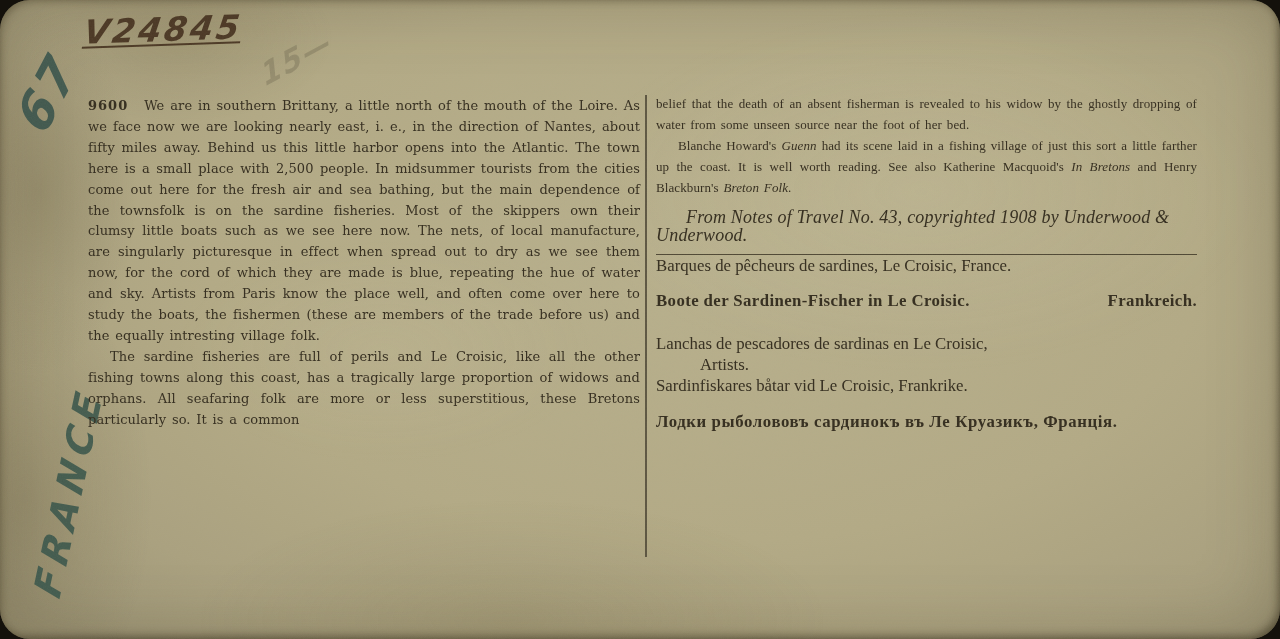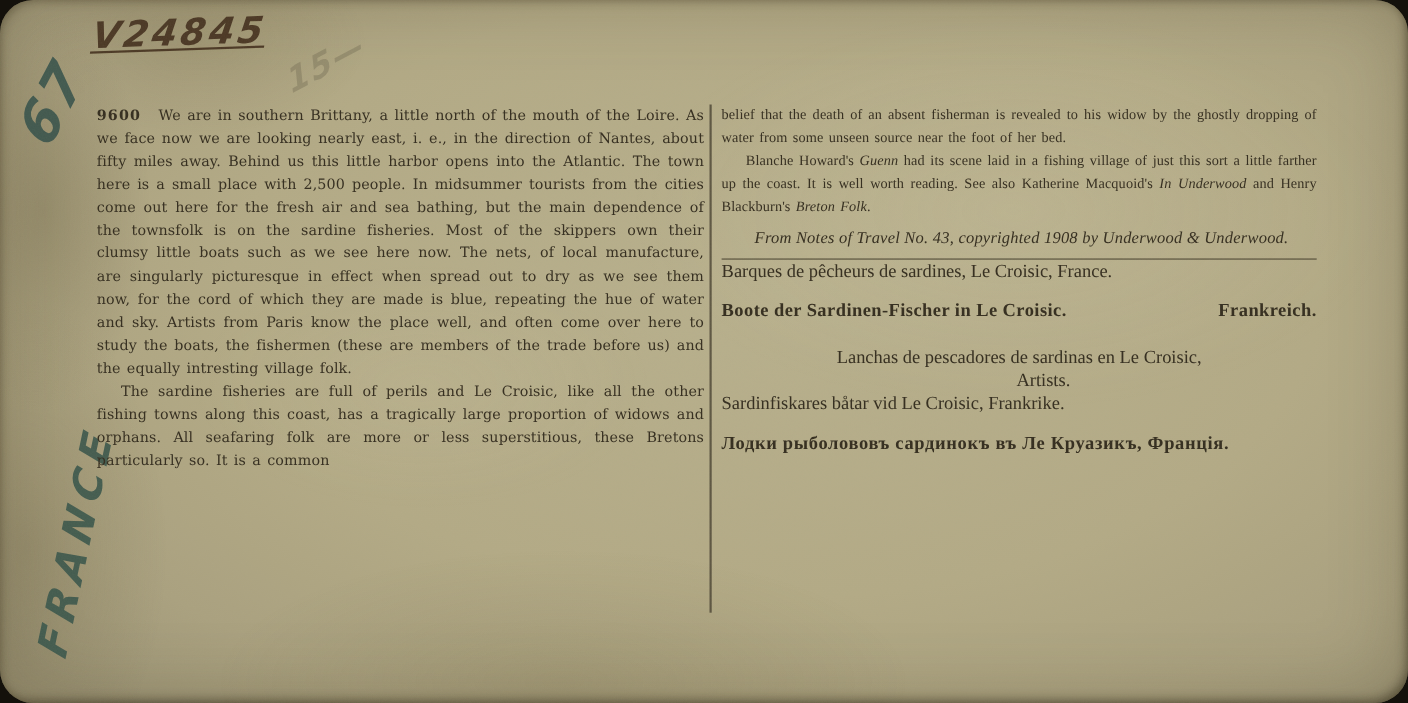--- a/index.html
+++ b/index.html
@@ -58,35 +58,35 @@
 
   .para {
     font-size:13px; line-height:20.9px; text-align:justify;
     letter-spacing:.1px; word-spacing:1.5px;
   }
   .para.indent { text-indent:22px; }
   .num { font-weight:bold; letter-spacing:1px; padding-right:16px; }
   .btitle { font-style:italic; }
 
   .attribution {
-    margin-top:9px; font-size:15px; line-height:18.6px; font-style:italic;
+    margin-top:9px; font-size:18px; line-height:18.6px; font-style:italic;
     text-indent:30px; text-align:left; letter-spacing:.2px;
   }
   .divider-v {
     position:absolute; left:645px; top:95px; width:1.5px; height:462px;
     background:#46402f; opacity:.8;
   }
   .divider-h { margin-top:9px; border-top:1.7px solid #3c3525; opacity:.85; }
 
   .caption { font-size:16.8px; line-height:21px; }
   .cap-en { margin-top:12px; }
   .cap-en .line2 { margin-left:88px; display:inline-block; }
   .cap-fr { margin-top:0; }
   .cap-de { margin-top:14px; display:flex; justify-content:space-between; font-weight:bold; letter-spacing:.4px; }
-  .cap-es { margin-top:22px;text-align:center; }
+  .cap-es { margin-top:22px; }
   .cap-es .line2 { margin-left:44px; display:inline-block; }
   .cap-sv { margin-top:0; }
   .cap-ru { margin-top:15px; font-weight:bold; letter-spacing:.6px; }
 </style>
 </head>
 <body>
 
 <div class="stage">
   <div class="card">
     <div class="mottle"></div>
@@ -100,21 +100,21 @@
       <p class="para">
         <span class="num">9600</span><span>We are in southern Brittany, a little north of the mouth of the Loire.  As we face now we are looking nearly east, i. e., in the direction of Nantes, about fifty miles away.  Behind us this little harbor opens into the Atlantic.  The town here is a small place with 2,500 people.  In midsummer tourists from the cities come out here for the fresh air and sea bathing, but the main dependence of the townsfolk is on the sardine fisheries.  Most of the skippers own their clumsy little boats such as we see here now.  The nets, of local manufacture, are singularly picturesque in effect when spread out to dry as we see them now, for the cord of which they are made is blue, repeating the hue of water and sky.  Artists from Paris know the place well, and often come over here to study the boats, the fishermen (these are members of the trade before us) and the equally intresting village folk.</span>
       </p>
       <p class="para indent">The sardine fisheries are full of perils and Le Croisic, like all the other fishing towns along this coast, has a tragically large proportion of widows and orphans.  All seafaring folk are more or less superstitious, these Bretons particularly so.  It is a common</p>
     </div>
 
     <div class="divider-v"></div>
 
     <div class="col col-right">
       <p class="para">belief that the death of an absent fisherman is revealed to his widow by the ghostly dropping of water from some unseen source near the foot of her bed.</p>
-      <p class="para indent"><span>Blanche Howard's </span><span class="btitle">Guenn</span><span> had its scene laid in a fishing village of just this sort a little farther up the coast.  It is well worth reading.  See also Katherine Macquoid's </span><span class="btitle">In Underwood</span><span> and Henry Blackburn's </span><span class="btitle">Breton Folk</span><span>.</span></p>
+      <p class="para indent"><span>Blanche Howard's </span><span class="btitle">Guenn</span><span> had its scene laid in a fishing village of just this sort a little farther up the coast.  It is well worth reading.  See also Katherine Macquoid's </span><span class="btitle">In Bretons</span><span> and Henry Blackburn's </span><span class="btitle">Breton Folk</span><span>.</span></p>
       <p class="attribution">From Notes of Travel No. 43, copyrighted 1908 by Underwood &amp; Underwood.</p>
 
       <div class="divider-h"></div>
 
       <p class="caption cap-fr">Barques de pêcheurs de sardines, Le Croisic, France.</p>
       <p class="caption cap-de">
         <span>Boote der Sardinen-Fischer in Le Croisic.</span>
         <span>Frankreich.</span>
       </p>
       <p class="caption cap-es">

